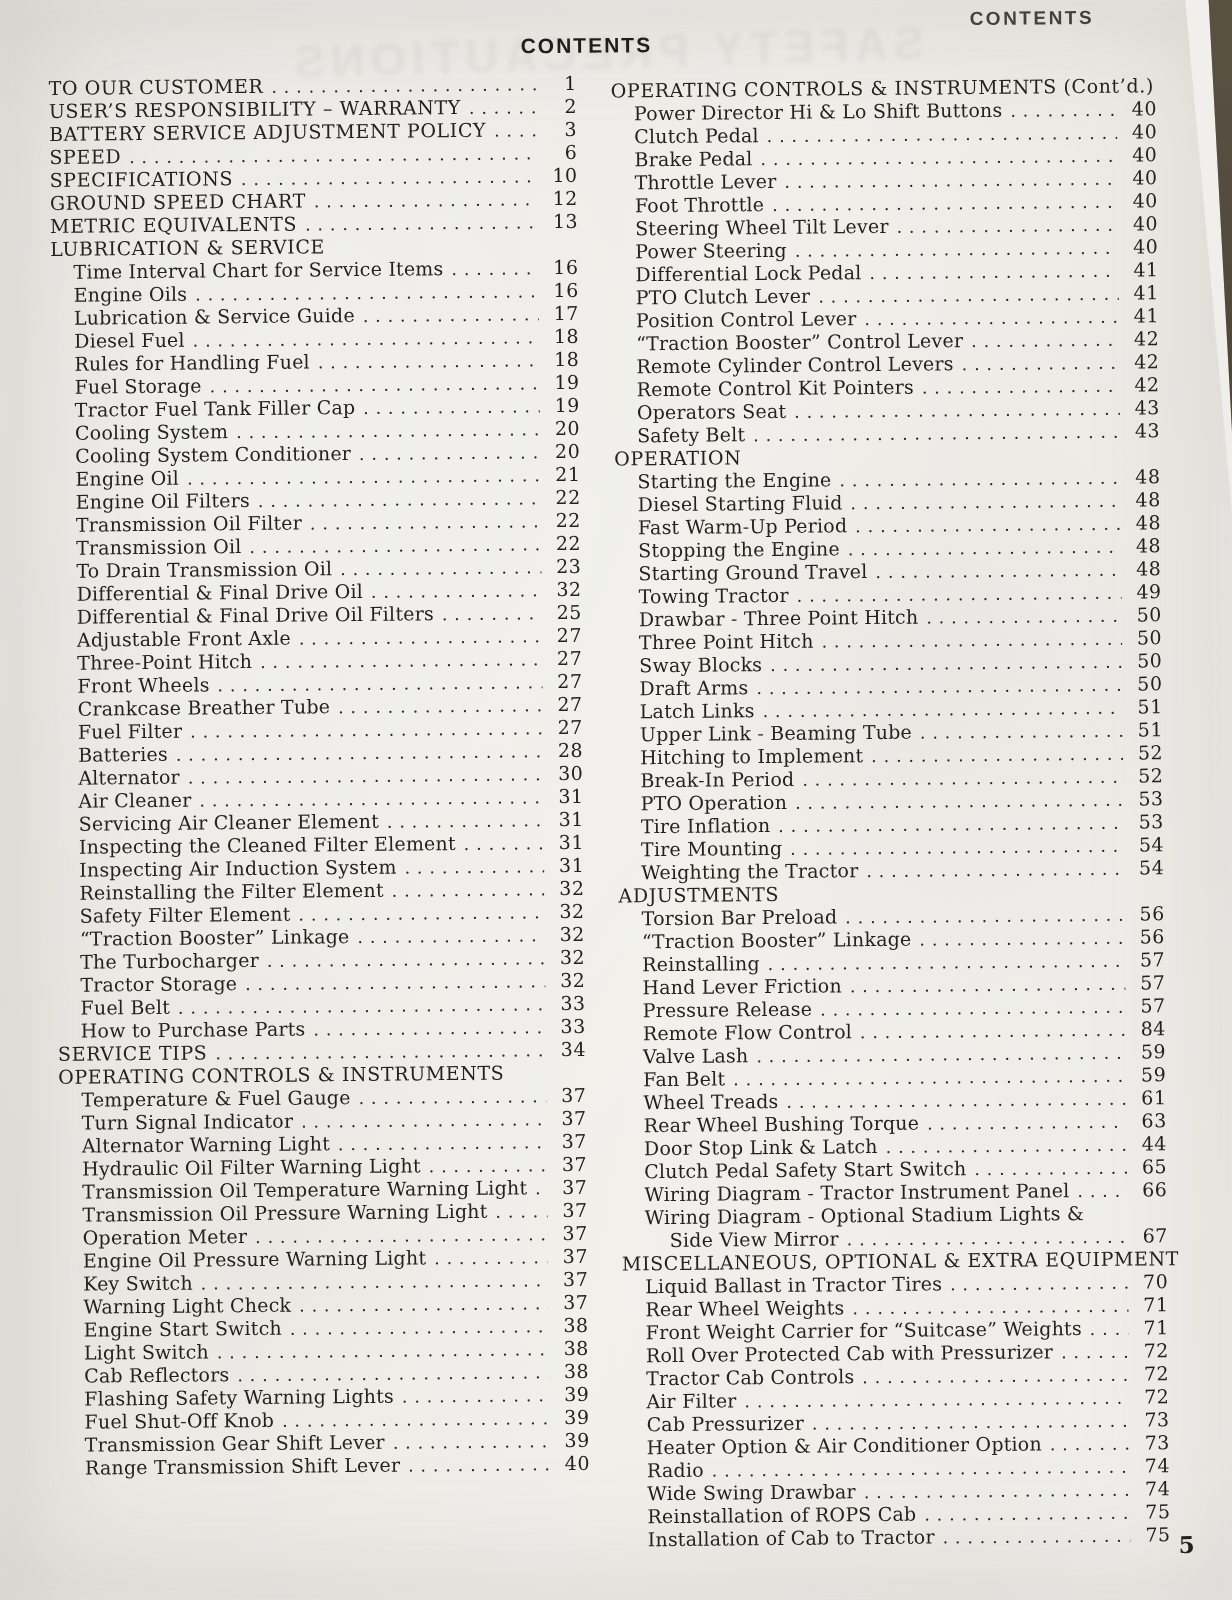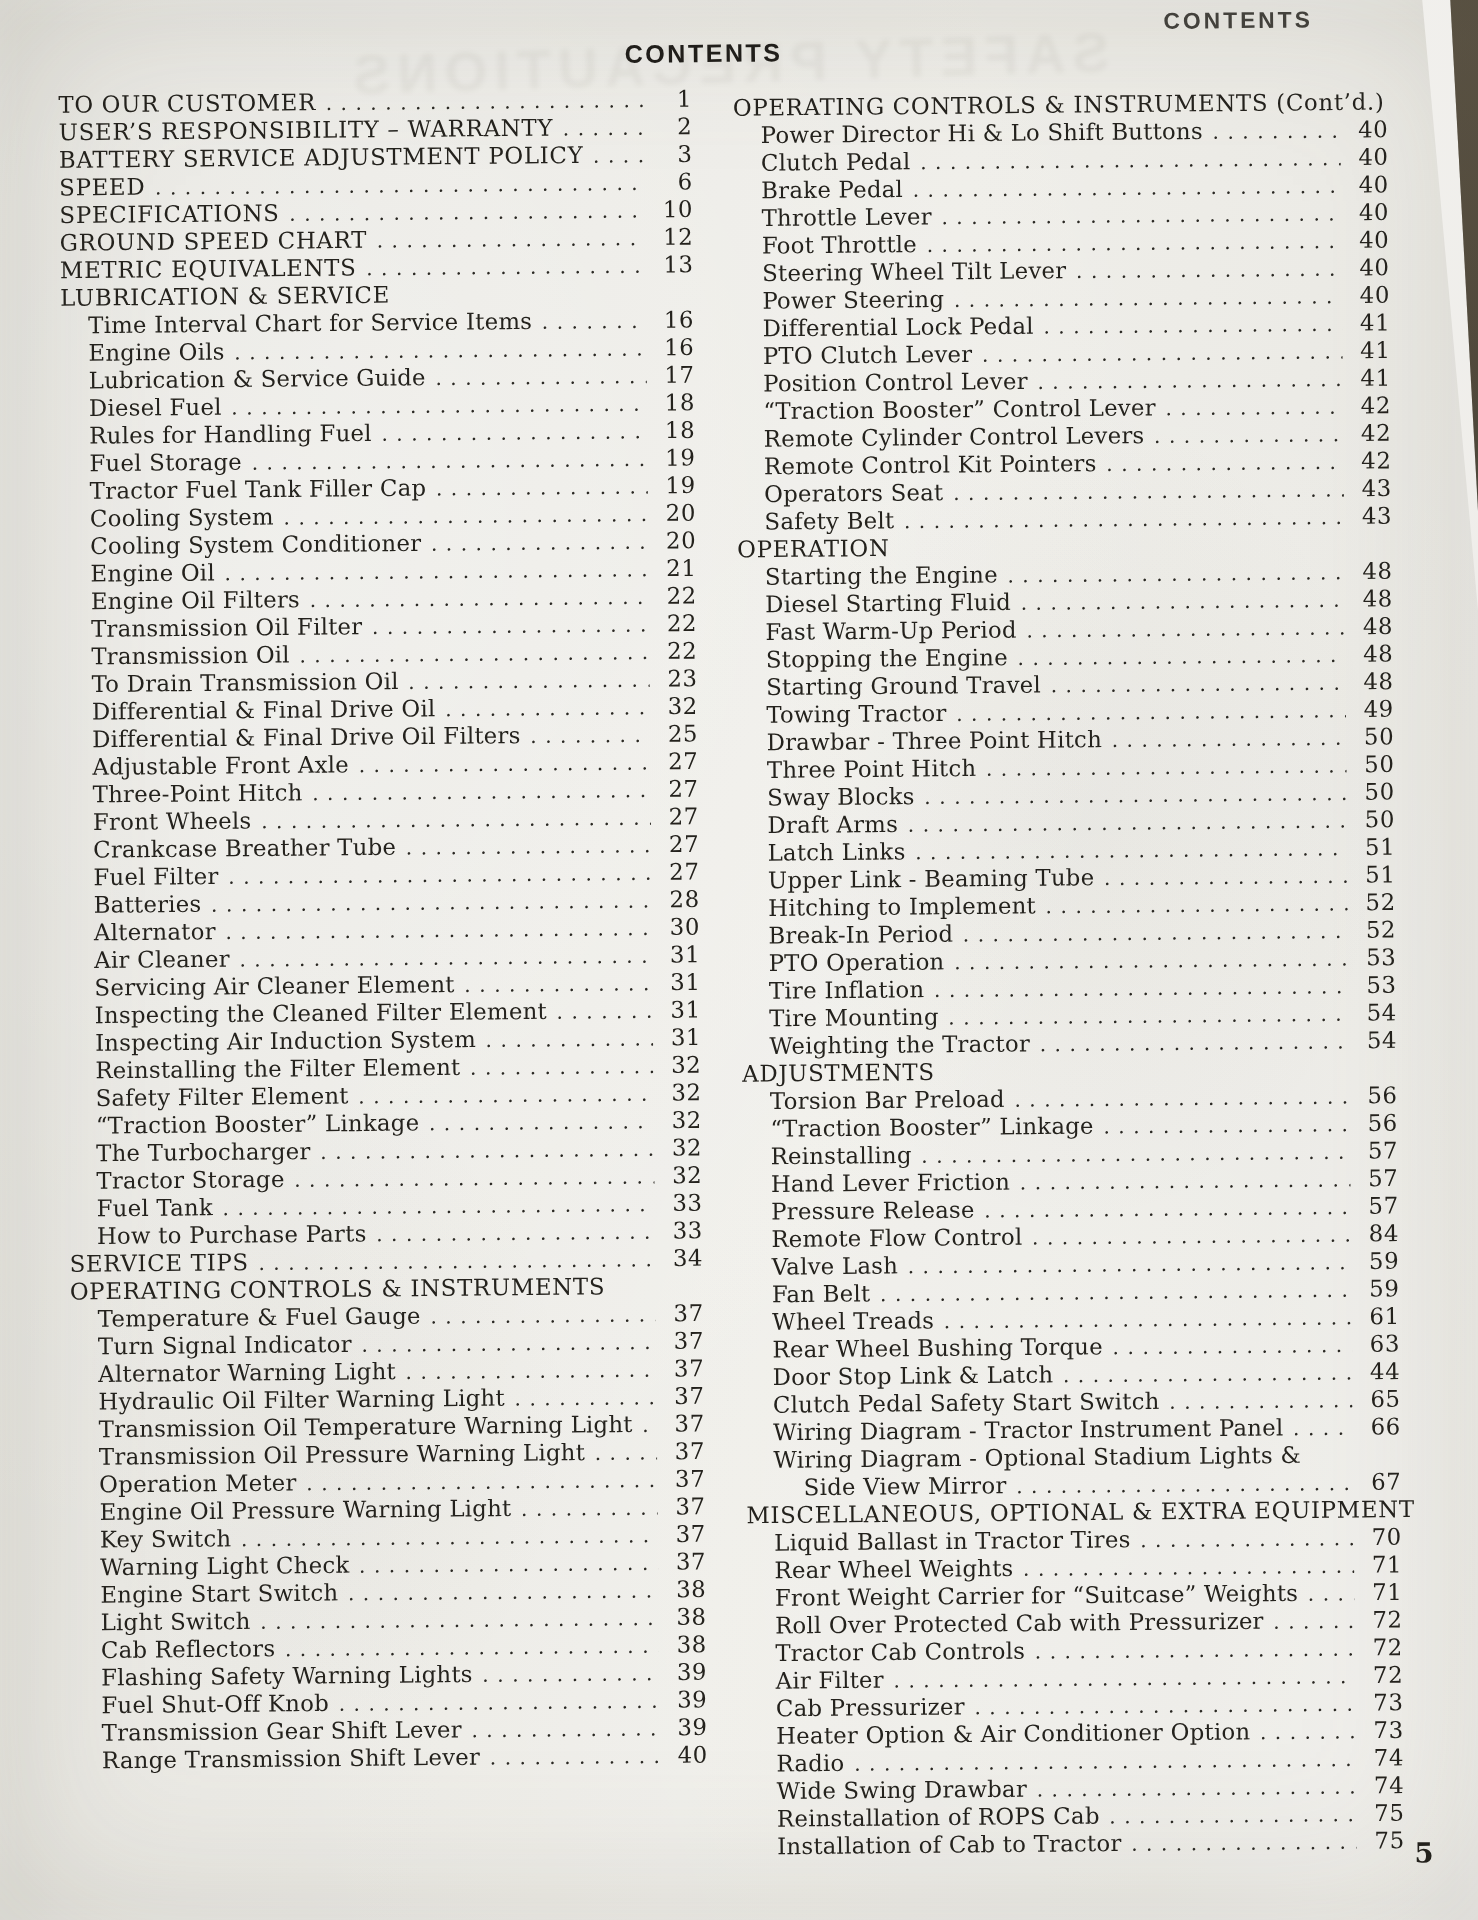--- a/index.html
+++ b/index.html
@@ -305,21 +305,21 @@
     <span class="toc-label">The Turbocharger</span>
     <span class="toc-dots"></span>
     <span class="toc-page">32</span>
   </div>
           <div class="toc-row k-item">
     <span class="toc-label">Tractor Storage</span>
     <span class="toc-dots"></span>
     <span class="toc-page">32</span>
   </div>
           <div class="toc-row k-item">
-    <span class="toc-label">Fuel Tank</span>
+    <span class="toc-label">Fuel Belt</span>
     <span class="toc-dots"></span>
     <span class="toc-page">33</span>
   </div>
           <div class="toc-row k-item">
     <span class="toc-label">How to Purchase Parts</span>
     <span class="toc-dots"></span>
     <span class="toc-page">33</span>
   </div>
           <div class="toc-row k-top">
     <span class="toc-label">SERVICE TIPS</span>

